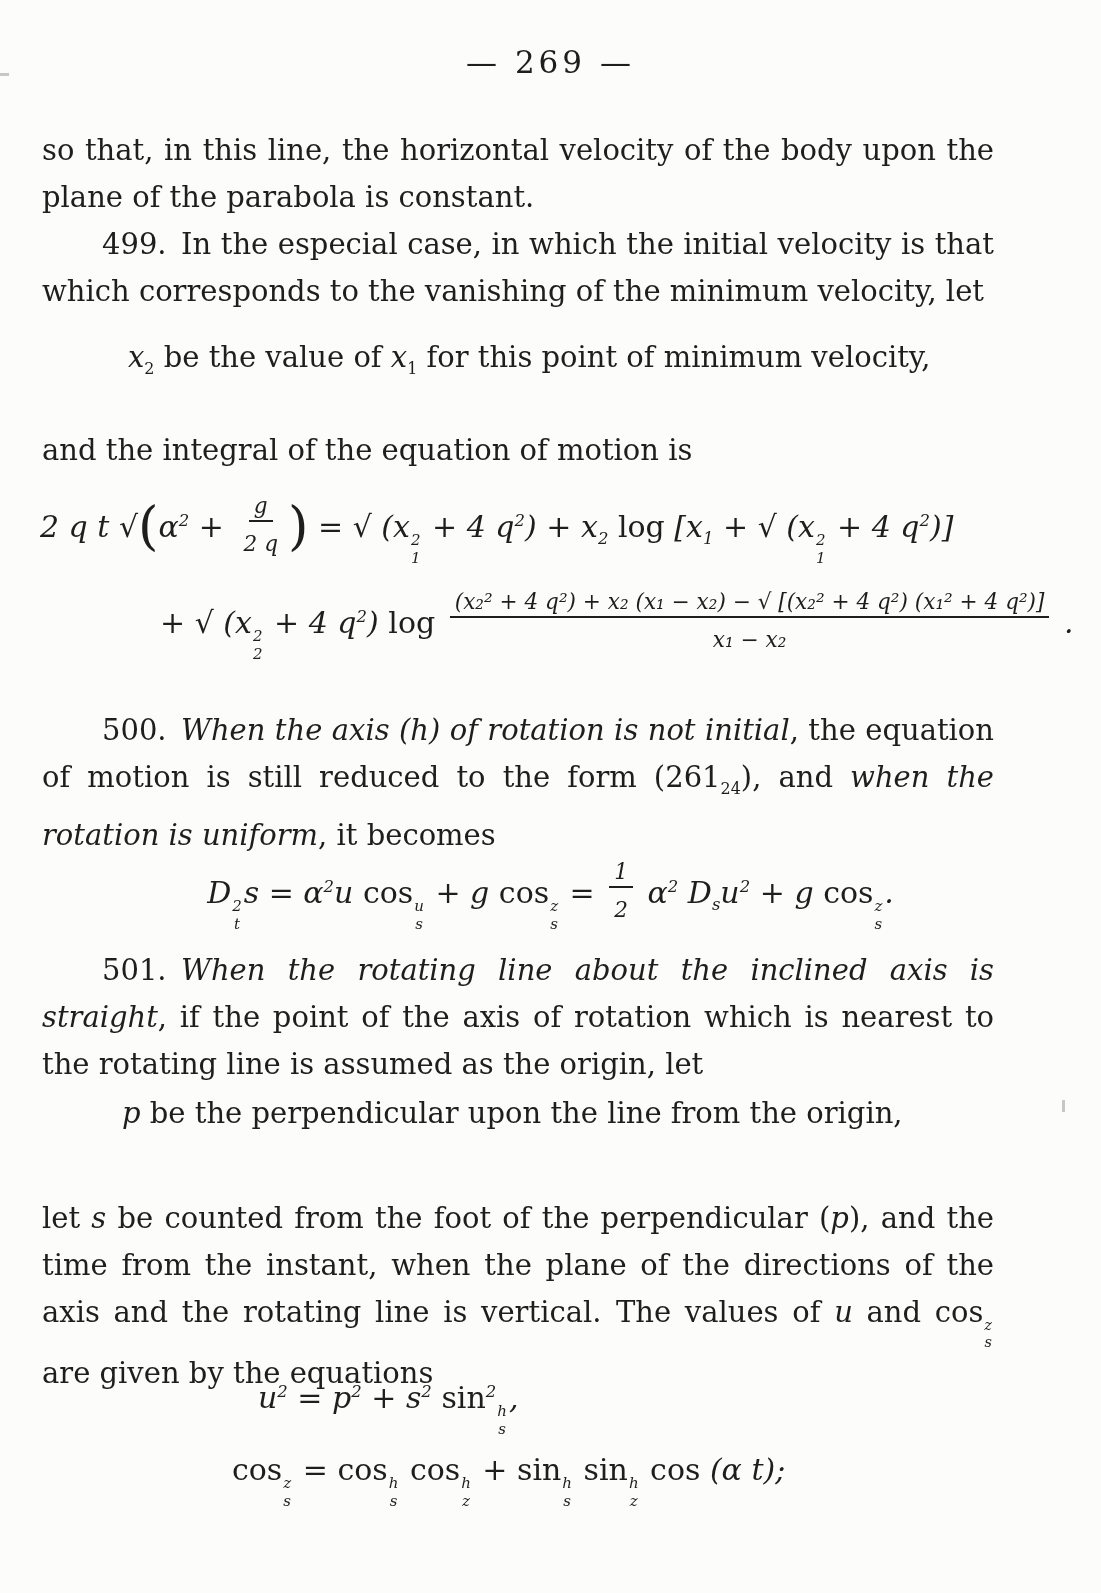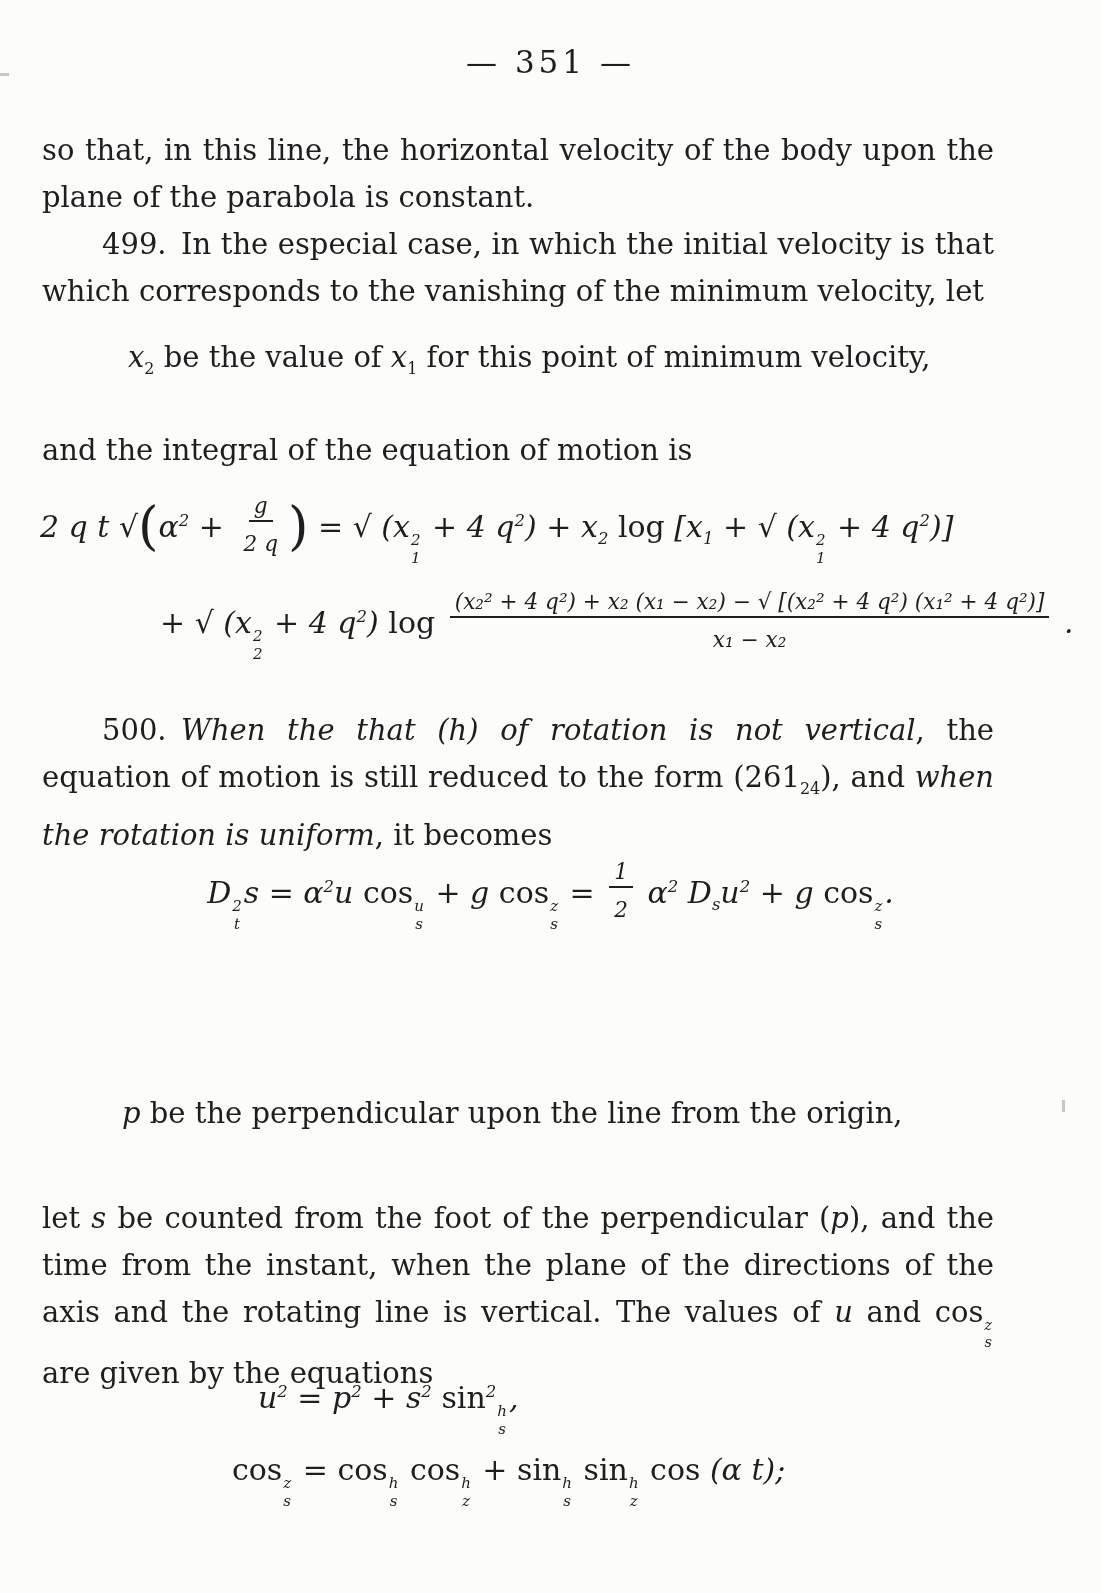--- a/index.html
+++ b/index.html
@@ -30,21 +30,21 @@
   .artifact{position:absolute;background:#9a9a96;opacity:.55;}
 </style>
 </head>
 <body>
 
 <div class="page">
 
   <div class="artifact" style="left:0;top:73px;width:9px;height:3px;"></div>
   <div class="artifact" style="left:1062px;top:1100px;width:3px;height:12px;"></div>
 
-  <div class="pagenum">— 351 —</div>
+  <div class="pagenum">— 269 —</div>
 
   <p class="para" style="top:98px;">so that, in this line, the horizontal velocity of the body upon the plane of the parabola is constant.</p>
 
   <p class="para indent" style="top:192px;">499. In the especial case, in which the initial velocity is that which corresponds to the vanishing of the minimum velocity, let</p>
 
   <div class="disp" style="top:340px;left:128px;"><span class="it">x</span><sub>2</sub> be the value of <span class="it">x</span><sub>1</sub> for this point of minimum velocity,</div>
 
   <p class="para" style="top:398px;">and the integral of the equation of motion is</p>
 
   <div class="eq" style="top:492px;left:40px;">2 q t √<span class="big">(</span>α<sup>2</sup> + <span class="frac">
@@ -59,39 +59,40 @@
       </span> + 4 q<sup>2</sup>)]</div>
 
   <div class="eq" style="top:588px;left:143px;margin-left:17px;">+ √ (x<span class="supsub">
         <span class="tp">2</span>
         <span class="bt">2</span>
       </span> + 4 q<sup>2</sup>) <span class="rm">log</span> <span class="frac">
         <span class="tp">(x₂² + 4 q²) + x₂ (x₁ − x₂) − √ [(x₂² + 4 q²) (x₁² + 4 q²)]</span>
         <span class="bt">x₁ − x₂</span>
       </span> .</div>
 
-  <p class="para indent" style="top:678px;">500. <span class="it">When the that (h) of rotation is not vertical</span>, the equation of motion is still reduced to the form (261<sub>24</sub>), and <span class="it">when the rotation is uniform</span>, it becomes</p>
+  <p class="para indent" style="top:678px;">500. <span class="it">When the axis (h) of rotation is not initial</span>, the equation of motion is still reduced to the form (261<sub>24</sub>), and <span class="it">when the rotation is uniform</span>, it becomes</p>
 
   <div class="eq center" style="top:850px;">D<span class="supsub">
         <span class="tp">2</span>
         <span class="bt">t</span>
       </span>s = α<sup>2</sup>u <span class="rm">cos</span><span class="supsub">
         <span class="tp">u</span>
         <span class="bt">s</span>
       </span> + g <span class="rm">cos</span><span class="supsub">
         <span class="tp">z</span>
         <span class="bt">s</span>
       </span> = <span class="frac">
         <span class="tp">1</span>
         <span class="bt">2</span>
       </span> α<sup>2</sup> D<sub>s</sub>u<sup>2</sup> + g <span class="rm">cos</span><span class="supsub">
         <span class="tp">z</span>
         <span class="bt">s</span>
       </span>.</div>
 
+  <p class="para indent" style="top:918px;">501. <span class="it">When the rotating line about the inclined axis is straight</span>, if the point of the axis of rotation which is nearest to the rotating line is assumed as the origin, let</p>
 
   <div class="disp" style="top:1096px;left:122px;"><span class="it">p</span> be the perpendicular upon the line from the origin,</div>
 
   <p class="para" style="top:1166px;">let <span class="it">s</span> be counted from the foot of the perpendicular (<span class="it">p</span>), and the time from the instant, when the plane of the directions of the axis and the rotating line is vertical. The values of <span class="it">u</span> and cos<span class="supsub">
         <span class="tp">z</span>
         <span class="bt">s</span>
       </span> are given by the equations</p>
 
   <div class="eq" style="top:1380px;left:258px;">u<sup>2</sup> = p<sup>2</sup> + s<sup>2</sup> <span class="rm">sin</span><sup>2</sup><span class="supsub">
         <span class="tp">h</span>

